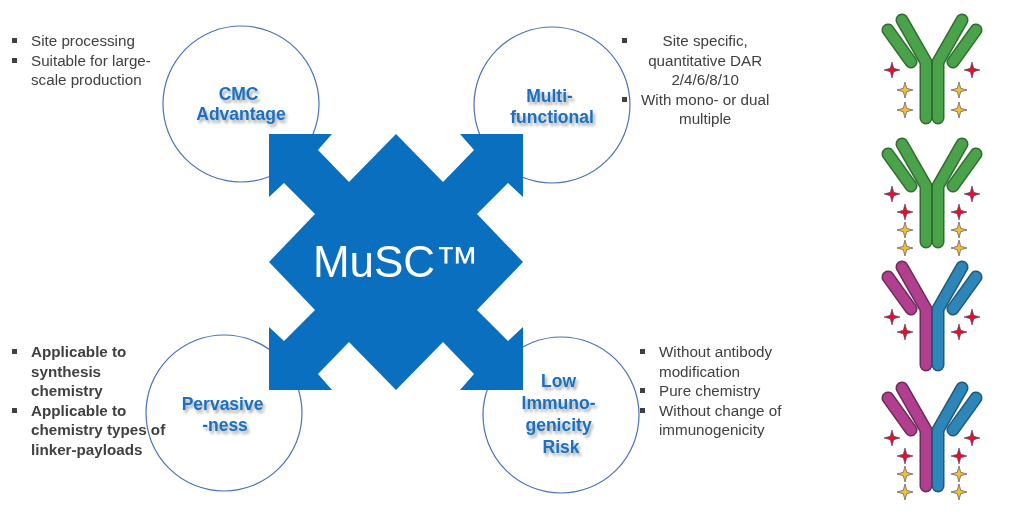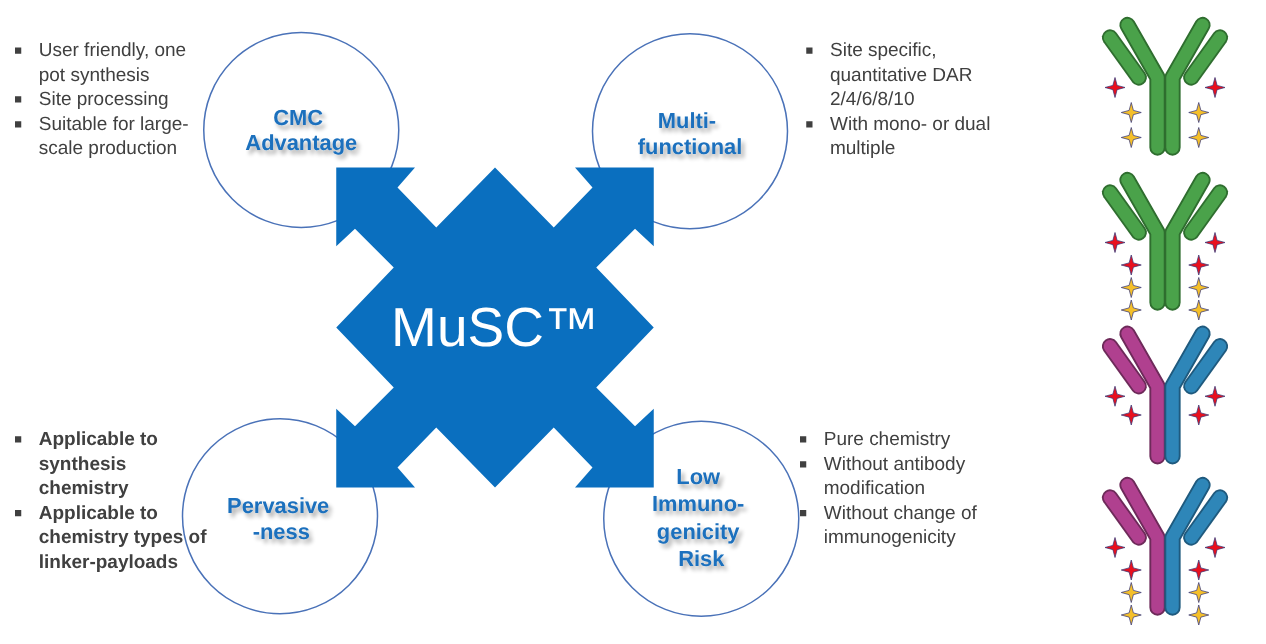--- a/index.html
+++ b/index.html
@@ -129,29 +129,28 @@
         <polygon points="905.0,484.0 906.7,490.3 913.0,492.0 906.7,493.7 905.0,500.0 903.3,493.7 897.0,492.0 903.3,490.3" fill="#f5c02a" stroke="#3a3a7a" stroke-width="0.6"></polygon>
         <polygon points="972.0,430.0 973.7,436.3 980.0,438.0 973.7,439.7 972.0,446.0 970.3,439.7 964.0,438.0 970.3,436.3" fill="#e8101e" stroke="#3a3a7a" stroke-width="0.6"></polygon>
         <polygon points="959.0,448.0 960.7,454.3 967.0,456.0 960.7,457.7 959.0,464.0 957.3,457.7 951.0,456.0 957.3,454.3" fill="#e8101e" stroke="#3a3a7a" stroke-width="0.6"></polygon>
         <polygon points="959.0,466.0 960.7,472.3 967.0,474.0 960.7,475.7 959.0,482.0 957.3,475.7 951.0,474.0 957.3,472.3" fill="#f5c02a" stroke="#3a3a7a" stroke-width="0.6"></polygon>
         <polygon points="959.0,484.0 960.7,490.3 967.0,492.0 960.7,493.7 959.0,500.0 957.3,493.7 951.0,492.0 957.3,490.3" fill="#f5c02a" stroke="#3a3a7a" stroke-width="0.6"></polygon>
       </g>
     </g>
 </svg>
 
 <ul class="bullets" id="bl-cmc" style="left:10px;top:31px;">
-    <li><span class="sq"></span><span>User friendly, one</span><br><span>pot synthesis</span></li>
     <li><span class="sq"></span><span>Site processing</span></li>
     <li><span class="sq"></span><span>Suitable for large-</span><br><span>scale production</span></li>
   </ul>
-<ul class="bullets" id="bl-multi" style="left:643px;top:31px;">
+<ul class="bullets" id="bl-multi" style="left:620px;top:31px;text-align:center;">
     <li><span class="sq"></span><span>Site specific,</span><br><span>quantitative DAR</span><br><span>2/4/6/8/10</span></li>
     <li><span class="sq"></span><span>With mono- or dual</span><br><span>multiple</span></li>
   </ul>
 <ul class="bullets" id="bl-pervasive" style="left:10px;top:342px;font-weight:bold;">
     <li><span class="sq"></span><span>Applicable to</span><br><span>synthesis</span><br><span>chemistry</span></li>
     <li><span class="sq"></span><span>Applicable to</span><br><span>chemistry types of</span><br><span>linker-payloads</span></li>
   </ul>
 <ul class="bullets" id="bl-immuno" style="left:638px;top:342px;">
+    <li><span class="sq"></span><span>Without antibody</span><br><span>modification</span></li>
     <li><span class="sq"></span><span>Pure chemistry</span></li>
-    <li><span class="sq"></span><span>Without antibody</span><br><span>modification</span></li>
     <li><span class="sq"></span><span>Without change of</span><br><span>immunogenicity</span></li>
   </ul>
 
 </body></html>

